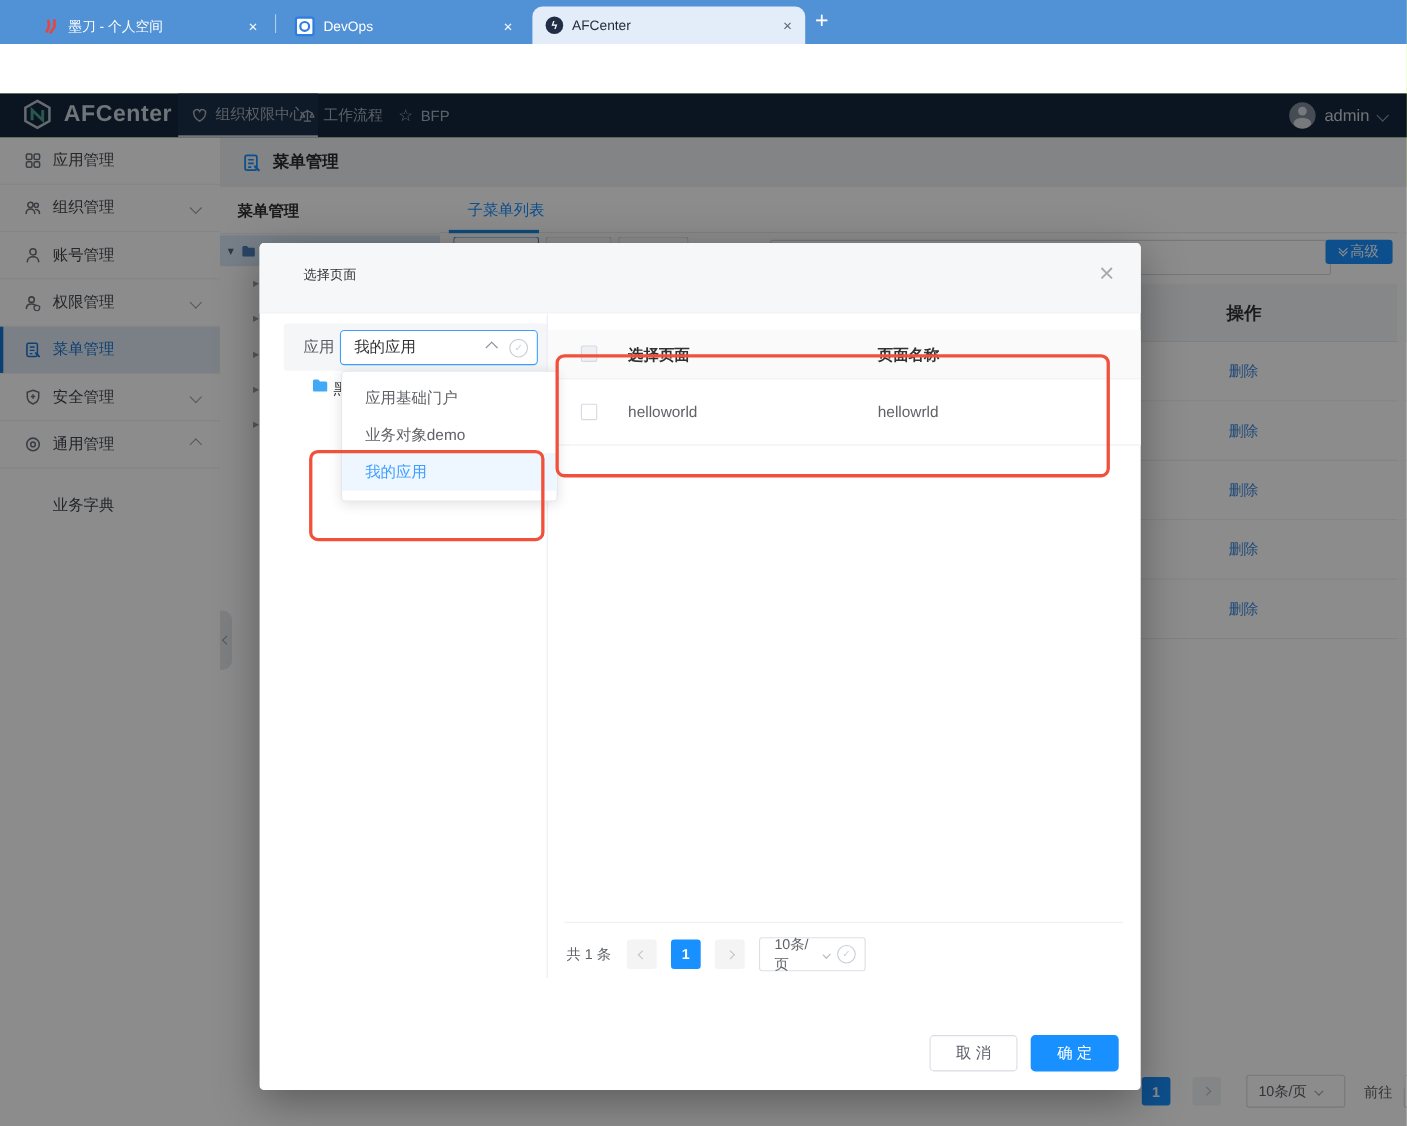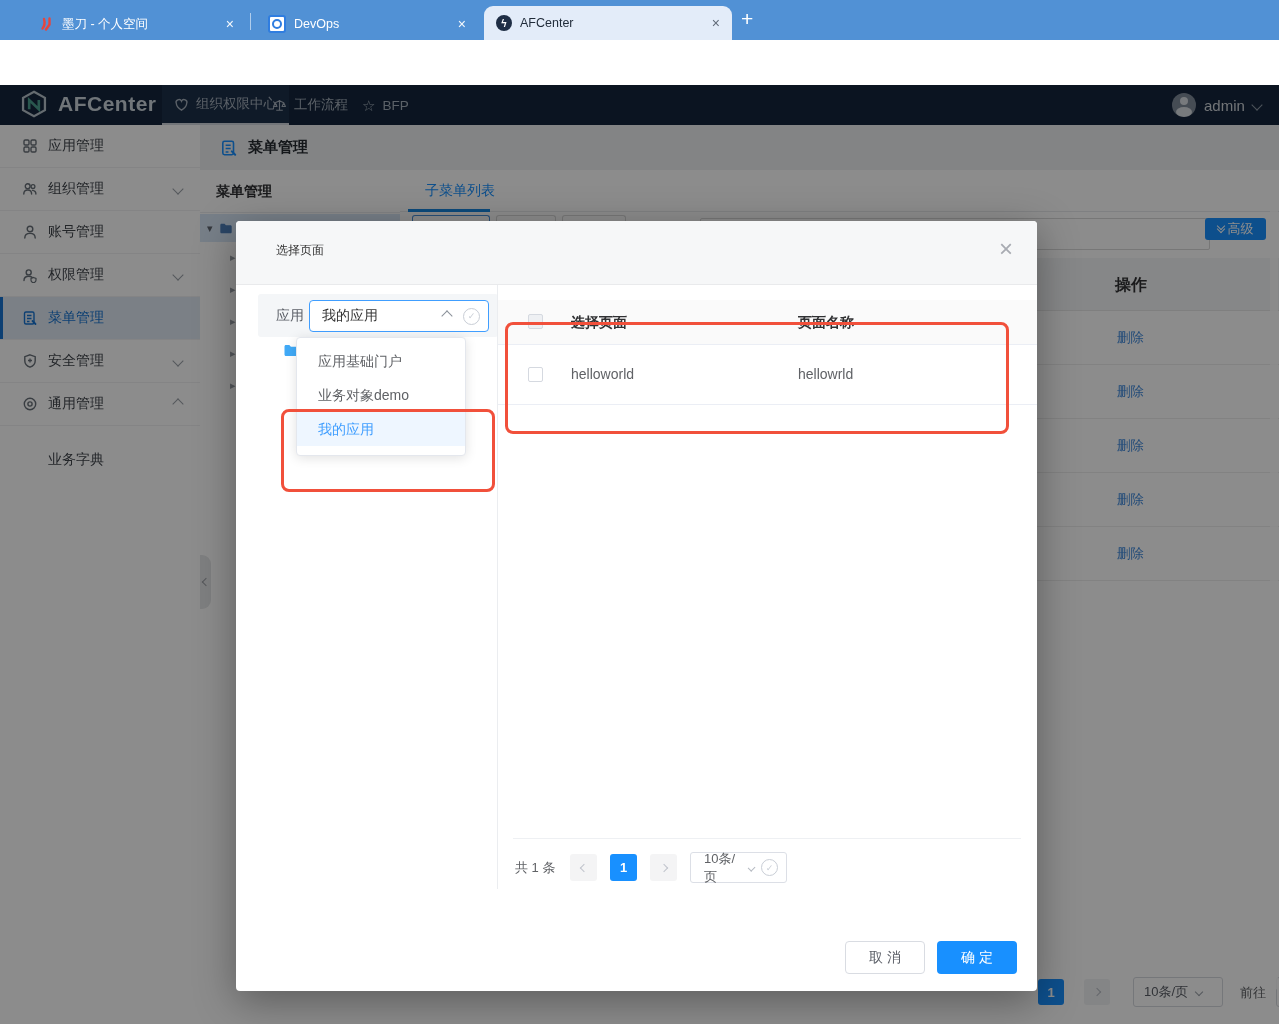--- a/index.html
+++ b/index.html
@@ -109,21 +109,21 @@
   .mpag .total{position:absolute;left:279px;top:8px;}
   .mpbox{position:absolute;top:3px;width:27px;height:27px;border-radius:3px;display:flex;align-items:center;justify-content:center;box-sizing:border-box;}
   .mpbox.dis{background:#f4f4f5;color:#c0c4cc;}
   .mpbox.cur{background:#1890ff;color:#fff;font-weight:bold;}
   .mpersel{position:absolute;left:454px;top:1px;width:97px;height:31px;border:1px solid #dcdfe6;border-radius:3px;box-sizing:border-box;display:flex;align-items:center;padding:0 8px 0 13px;gap:5px;color:#606266;background:#fff;}
   .mpersel .chv{width:5px;height:5px;color:#b6bac2;}
   .mbtn{position:absolute;top:720px;width:80px;height:33px;border-radius:4px;display:flex;align-items:center;justify-content:center;font-size:14px;box-sizing:border-box;}
   .mbtn.cancel{left:609px;border:1px solid #d9dce2;color:#5a5e66;background:#fff;}
   .mbtn.ok{left:701px;background:#1890ff;color:#fff;}
   
-  #dropdown{position:absolute;left:296px;top:337px;width:170px;height:119px;background:#fff;border:1px solid #e4e7ed;border-radius:4px;box-shadow:0 2px 12px rgba(0,0,0,.12);z-index:65;box-sizing:border-box;}
+  #dropdown{position:absolute;left:310px;top:337px;width:197px;height:119px;background:#fff;border:1px solid #e4e7ed;border-radius:4px;box-shadow:0 2px 12px rgba(0,0,0,.12);z-index:65;box-sizing:border-box;}
   .dopt{position:absolute;left:0;width:100%;height:34px;line-height:34px;padding-left:21px;font-size:14px;color:#606266;box-sizing:border-box;white-space:nowrap;}
   .dopt.sel{background:#eef6ff;color:#409eff;}
   
   .redrect{position:absolute;border:3px solid #f1503b;border-radius:8px;box-sizing:border-box;z-index:80;}
   #redrect1{left:281px;top:409px;width:214px;height:83px;}
   #redrect2{left:505px;top:322px;width:504px;height:112px;}
   svg{display:block;}
 </style>
 </head>
 <body>

